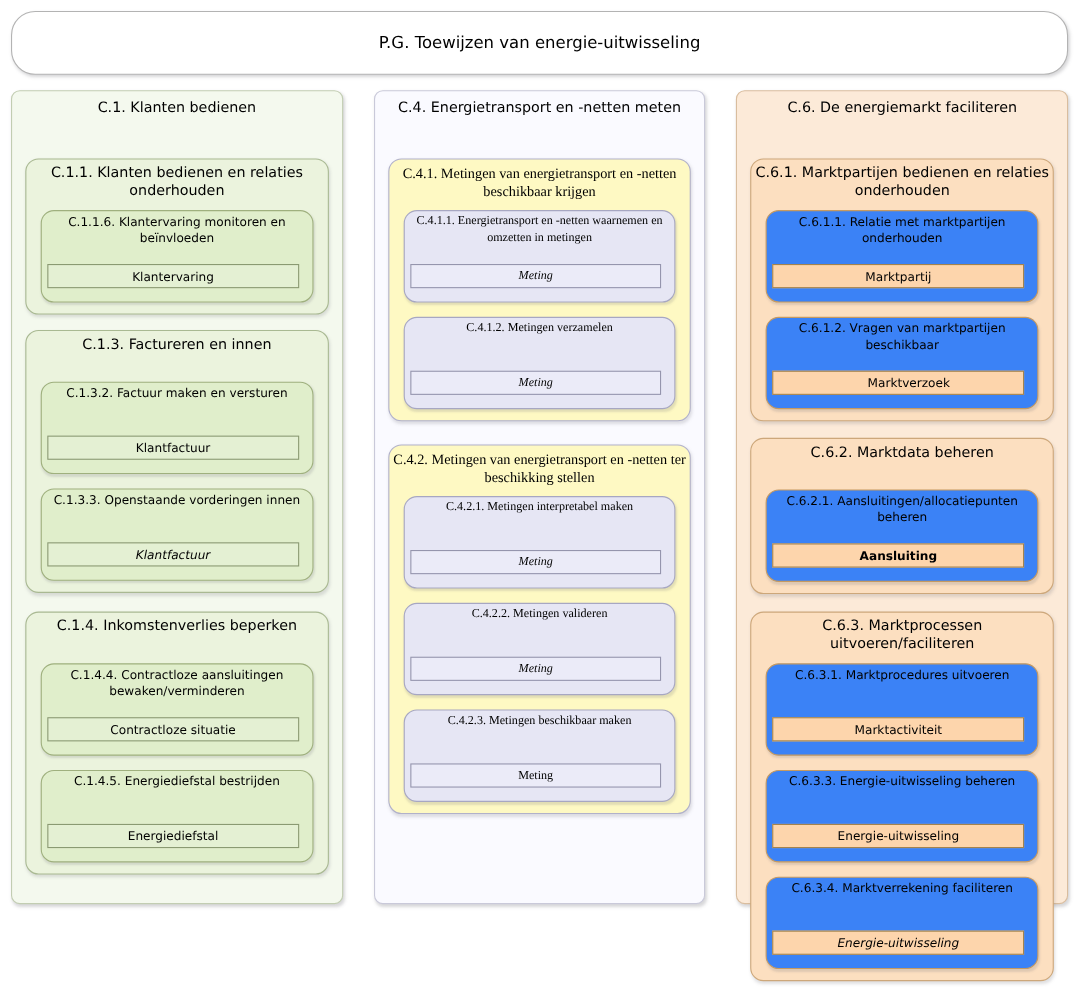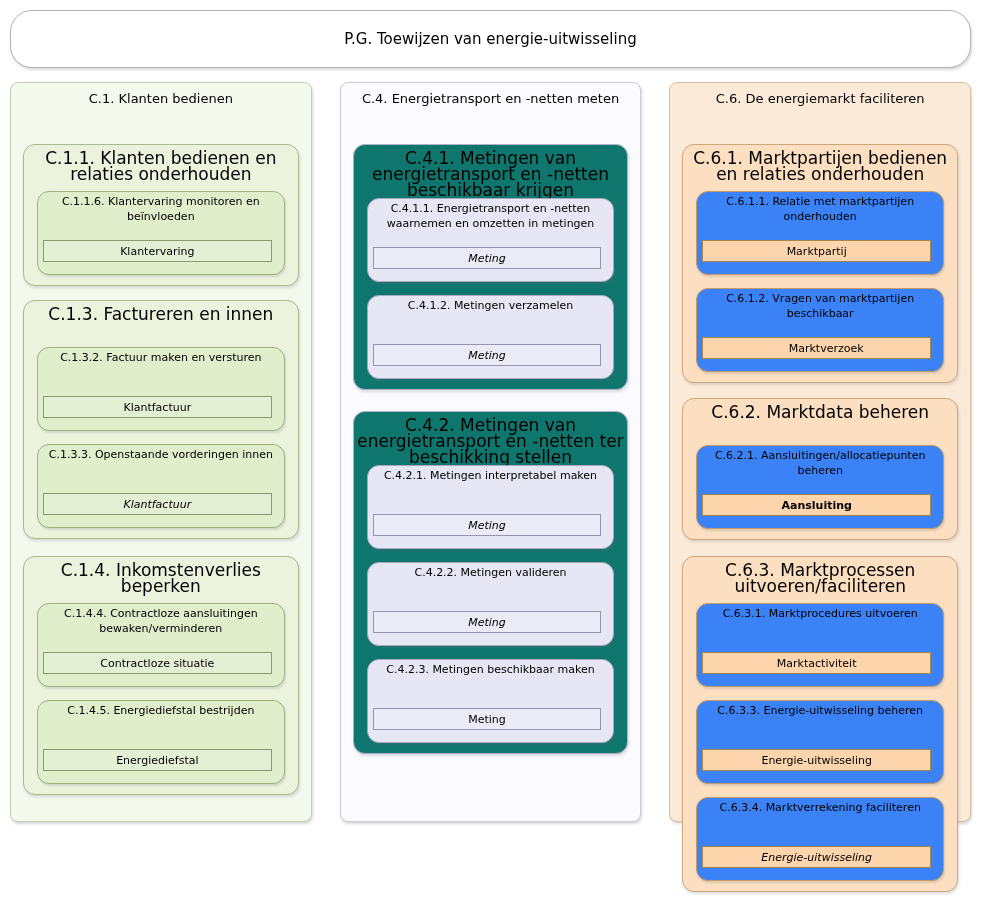--- a/index.html
+++ b/index.html
@@ -28,21 +28,21 @@
   }
   .col-header { text-align:center; font-size:13px; line-height:20px; }
 
   .group {
     border:1px solid; border-radius:12px;
     padding-bottom:10px;
     box-shadow:1px 2px 3px rgba(110,110,120,.22);
   }
   .group-header {
     padding:5px 1px 0; min-height:41px;
-    text-align:center; font-size:17px; line-height:16px;
+    text-align:center; font-size:13px; line-height:16px;
   }
 
   .sub {
     box-sizing:border-box; height:84px; margin:0 13px;
     position:relative;
     border:1px solid; border-radius:12px;
     box-shadow:1px 2px 2px rgba(110,110,120,.2);
   }
   .sub + .sub { margin-top:13px; }
   .sub-header {
@@ -61,21 +61,21 @@
   .mt21{margin-top:21px} .mt15{margin-top:15px} .mt16{margin-top:16px}
 
   
   .theme-green { background:#f4f9ee; border-color:#c2cdb2; }
   .theme-green .group { background:#ebf3dd; border-color:#a9b992; }
   .theme-green .sub { background:#e0eecb; border-color:#9fb07e; }
   .theme-green .leaf { background:#e4f0d3; border-color:#8a9a72; }
 
   
   .theme-lavender { background:#fafaff; border-color:#c9c9d9; }
-  .theme-lavender .group { background:#0f766e; border-color:#b1b1ca; }
+  .theme-lavender .group { background:#fef9c3; border-color:#b1b1ca;font-family:Liberation Serif, serif; }
   .theme-lavender .sub { background:#e6e6f4; border-color:#a7a7c2; }
   .theme-lavender .leaf { background:#ebebf8; border-color:#9595ad; }
 
   
   .theme-orange { background:#fcead8; border-color:#d9bd9e; }
   .theme-orange .group { background:#fcdfc0; border-color:#cda77a; }
   .theme-orange .sub { background:#3b82f6; border-color:#c69a61; }
   .theme-orange .leaf { background:#fdd5ac; border-color:#a3834e; }
 </style>
 </head>

